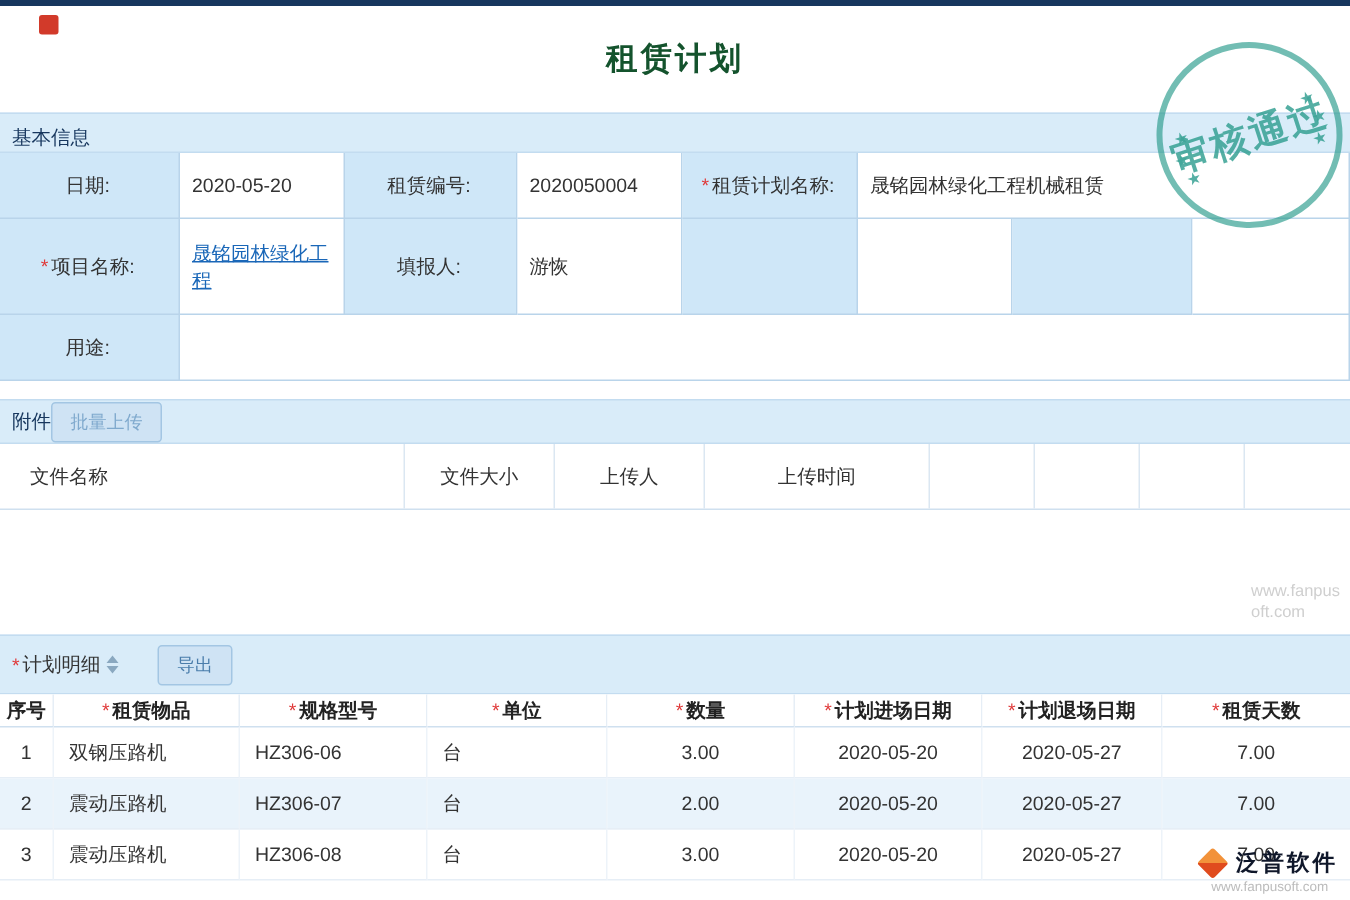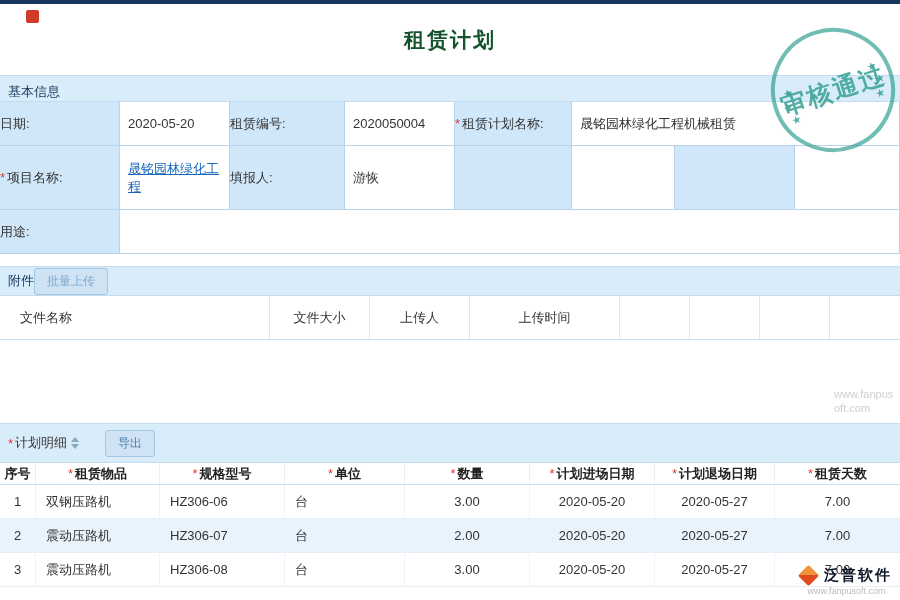--- a/index.html
+++ b/index.html
@@ -19,21 +19,21 @@
     display:flex; align-items:center; padding:0 8px; font-size:13px; color:#17375e; }
   .bar-basic { height:27px;align-items:flex-end; }
   .bar-attach { height:30px; margin-top:12px; }
   .bar-detail { height:40px; color:#333; }
 
   
   .info-grid { display:grid; grid-template-columns:120px 110px 115px 110px 117px 103px 120px 105px;
     grid-template-rows:44px 64px 44px; font-size:13px; }
   .cell { border-right:1px solid #b9d4ea; border-bottom:1px solid #b9d4ea;
     display:flex; align-items:center; }
-  .lbl { background:#cfe7f8; justify-content:flex-start; padding-right:2px; text-align:right; }
+  .lbl { background:#cfe7f8; justify-content:center; padding-right:2px; text-align:right; }
   .val { background:#fff; padding-left:8px; padding-right:6px; }
   .span3 { grid-column:span 3; }
   .span7 { grid-column:span 7; }
   .link { color:#1a67b8; text-decoration:underline; cursor:pointer; line-height:1.35; }
   .req { color:#e03a3a; margin-right:2px; font-weight:normal; }
 
   
   .btn { background:#cfe3f4; border:1px solid #a3c6e3; border-radius:3px; color:#7fa9cd;
     font-size:12px; padding:4px 12px; font-family:inherit; cursor:pointer; }
   .btn.export { color:#4a7dab; margin-left:26px; }

